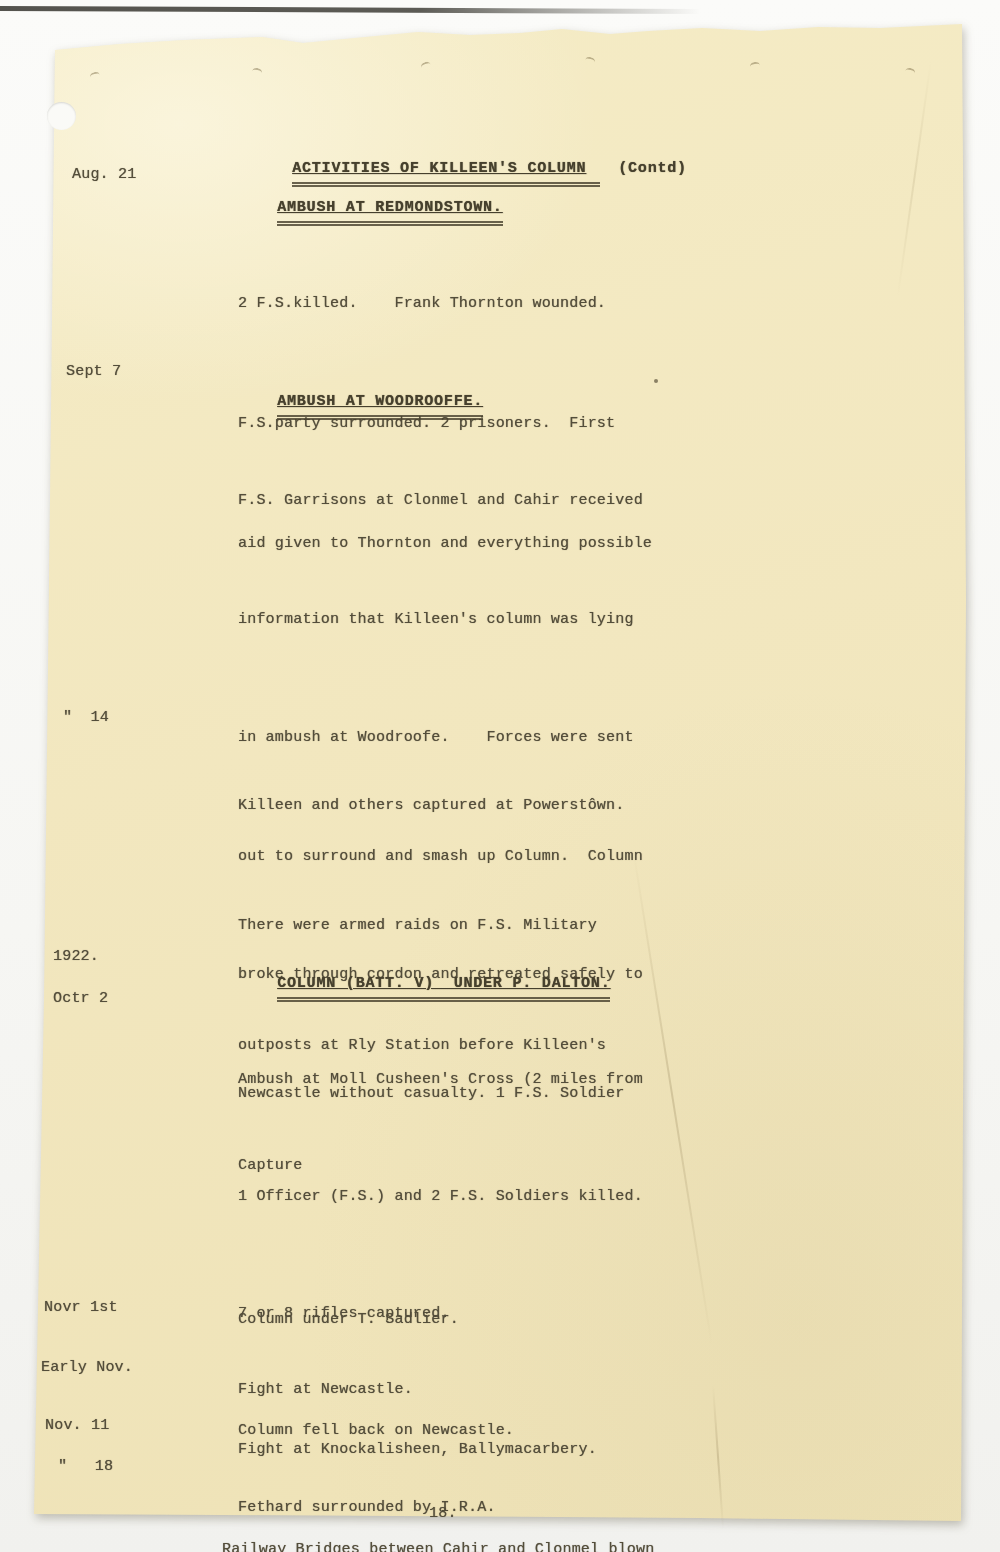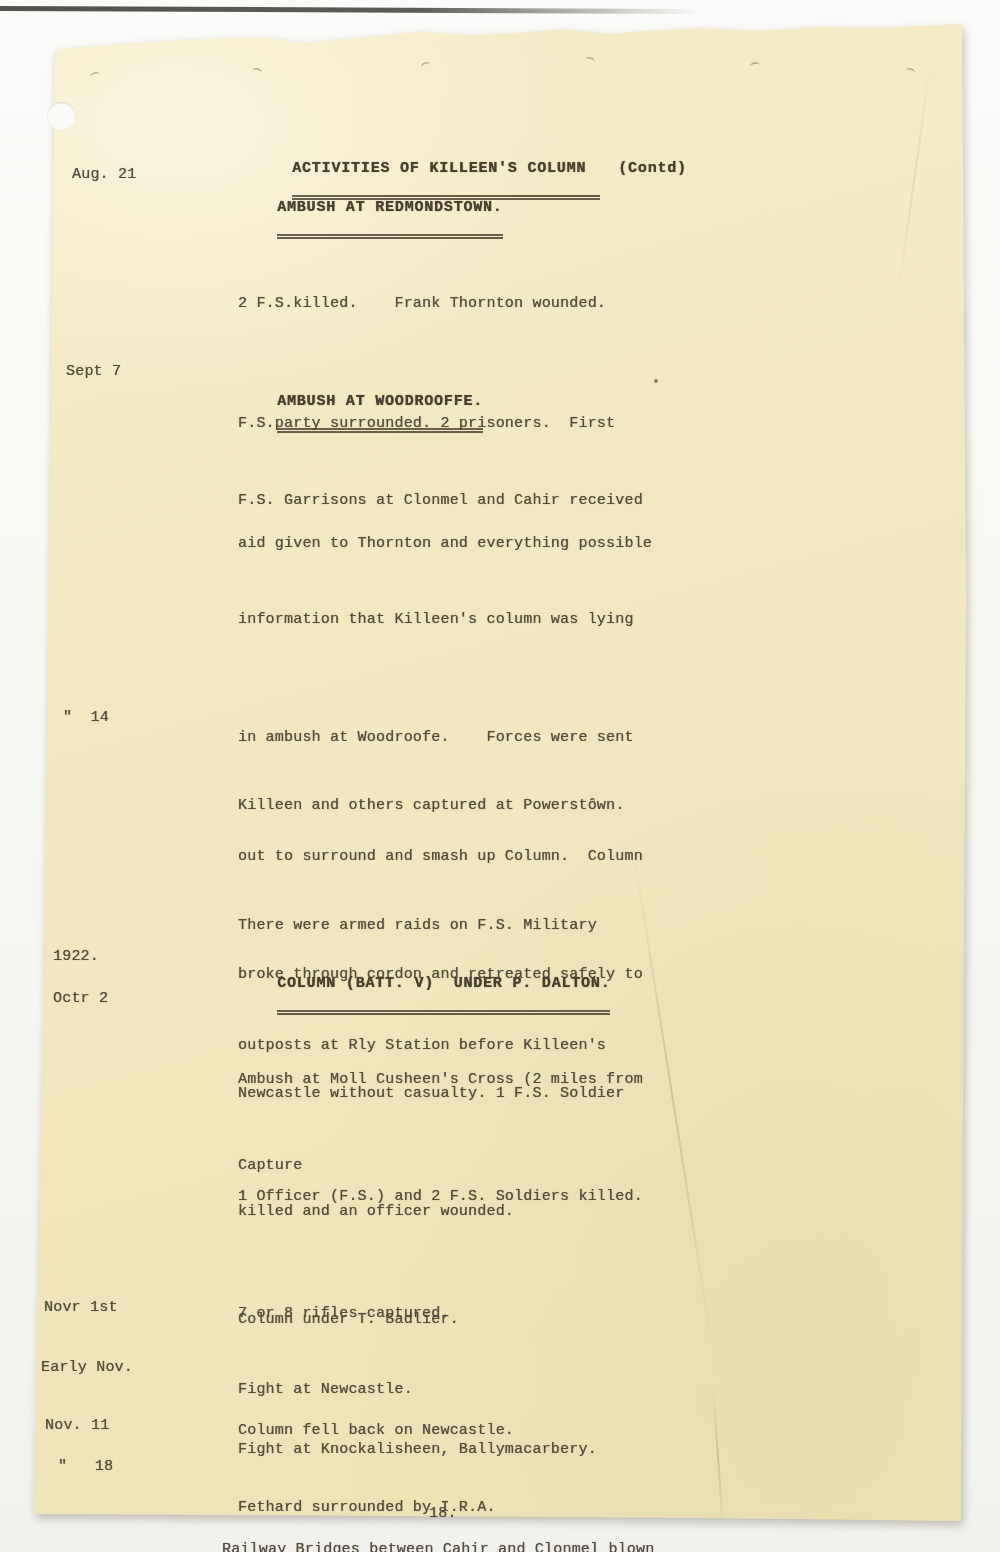--- a/index.html
+++ b/index.html
@@ -40,21 +40,21 @@
     position:absolute; font-size:15px; color:#534d3a; letter-spacing:0.2px;
     text-shadow: 0 0 1px rgba(83,77,58,0.55), 0.4px 0.4px 0.6px rgba(83,77,58,0.3);
     white-space:pre; line-height:24px;
   }
   .para { line-height:40px; }
   .para .line { white-space:pre; }
   .heading, .doc-title {
     font-weight:bold; color:#46402d; letter-spacing:0.8px;
     text-shadow: 0 0 1px rgba(62,56,40,0.7), 0.4px 0.4px 0.6px rgba(62,56,40,0.35);
   }
-  .u-dbl { display:inline-block; border-bottom:5px double rgba(73,66,46,0.82); padding-bottom:14px; }
+  .u-dbl { display:inline-block; border-bottom:5px double rgba(73,66,46,0.82); padding-bottom:1px;text-decoration:underline; }
   .title-u { padding-right:14px; }
   .suffix { margin-left:18px; }
 </style>
 </head>
 <body>
 
 <div class="stage">
 
   <div class="scan-top-line"></div>
 
@@ -92,21 +92,20 @@
   <div class="txt heading" style="left:238px;top:366px">
     <span class="u-dbl">AMBUSH AT WOODROOFFE.</span>
   </div>
   <div class="txt para" style="left:238px;top:402px;line-height:39.5px">
     <div class="line">F.S. Garrisons at Clonmel and Cahir received</div>
     <div class="line">information that Killeen's column was lying</div>
     <div class="line">in ambush at Woodroofe.    Forces were sent</div>
     <div class="line">out to surround and smash up Column.  Column</div>
     <div class="line">broke through cordon and retreated safely to</div>
     <div class="line">Newcastle without casualty. 1 F.S. Soldier</div>
-    <div class="line">killed and an officer wounded.</div>
   </div>
 
   <div class="txt" style="left:63px;top:706px">"  14</div>
   <div class="txt para" style="left:238px;top:706px">
     <div class="line">Killeen and others captured at Powerstôwn.</div>
     <div class="line">There were armed raids on F.S. Military</div>
     <div class="line">outposts at Rly Station before Killeen's</div>
     <div class="line">Capture</div>
   </div>
 

